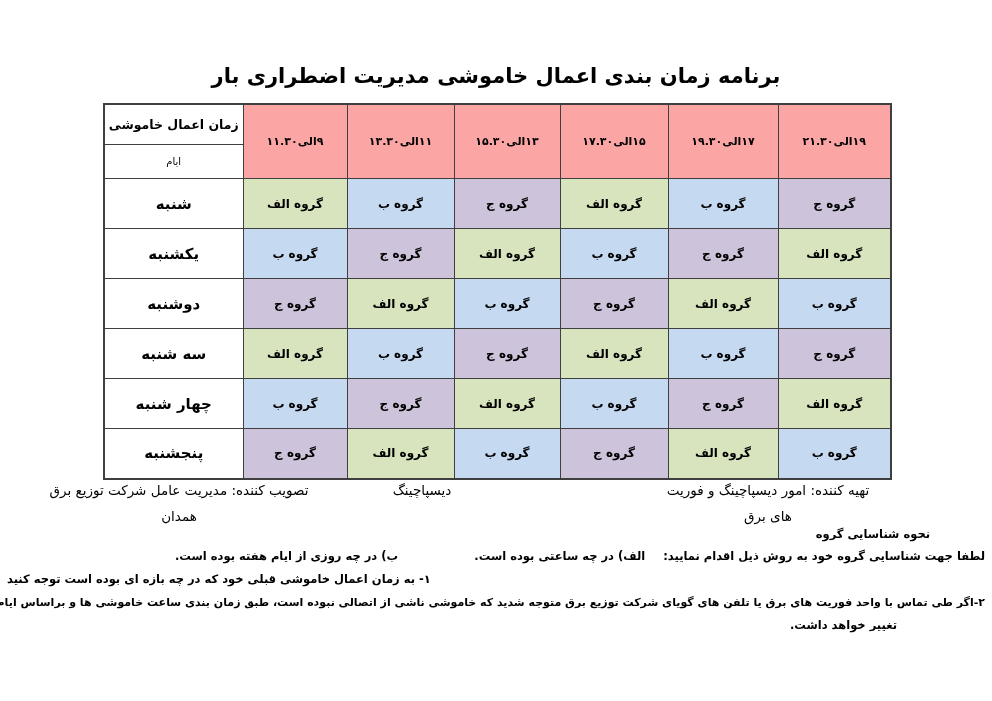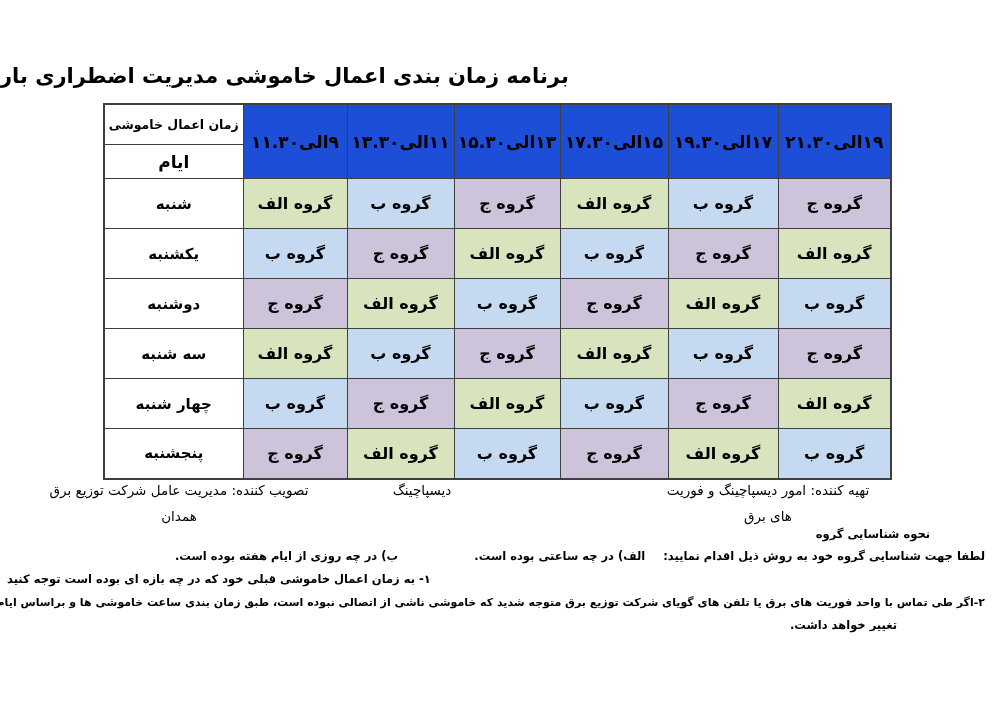--- a/index.html
+++ b/index.html
@@ -7,21 +7,21 @@
   body {
     position:relative;
     width:992px; height:701px;
     font-family:"DejaVu Sans", sans-serif;
     color:#000;
     direction:rtl;
     overflow:hidden;
   }
   .doc-title {
     position:absolute; top:64px; left:0; width:992px;
-    text-align:left; font-size:21px; font-weight:700;
+    text-align:center; font-size:21px; font-weight:700;
     letter-spacing:0.5px;
   }
   table.schedule {
     position:absolute; top:103px; left:103px;
     border-collapse:collapse; table-layout:fixed;
     direction:ltr;
     border:2px solid #3f3f3f;
   }
   table.schedule td, table.schedule th {
     border:1.5px solid #3f3f3f;
@@ -33,25 +33,25 @@
   tr.data-row { height:50px;padding-left:24px; }
   th.corner-cell { padding:0; }
   .corner-top {
     height:40px; border-bottom:1.2px solid #3f3f3f;
     display:flex; align-items:center; justify-content:center;
     font-size:12.5px; font-weight:700;
   }
   .corner-bottom {
     height:33px;
     display:flex; align-items:center; justify-content:center;
-    font-size:17px; font-weight:700;
+    font-size:10px; font-weight:400;
   }
-  th.time-cell { font-size:17px; background:#1d4ed8; }
+  th.time-cell { font-size:11px; background:#fca5a5; }
   td.day-cell  { font-size:15px; background:#ffffff; }
-  td.group-cell{ font-size:16px; }
+  td.group-cell{ font-size:12px; }
   .sig-block {
     position:absolute; text-align:center;
     font-size:13.5px; font-weight:400; line-height:26px;
   }
   .sig-preparer { top:477px; left:643px; width:250px; }
   .sig-approver { top:477px; left:308px; width:228px; }
   .sig-ratifier { top:477px; left:20px;  width:318px; }
   .howto-heading {
     position:absolute; top:527px; right:62px;
     font-size:11.5px; font-weight:700;

